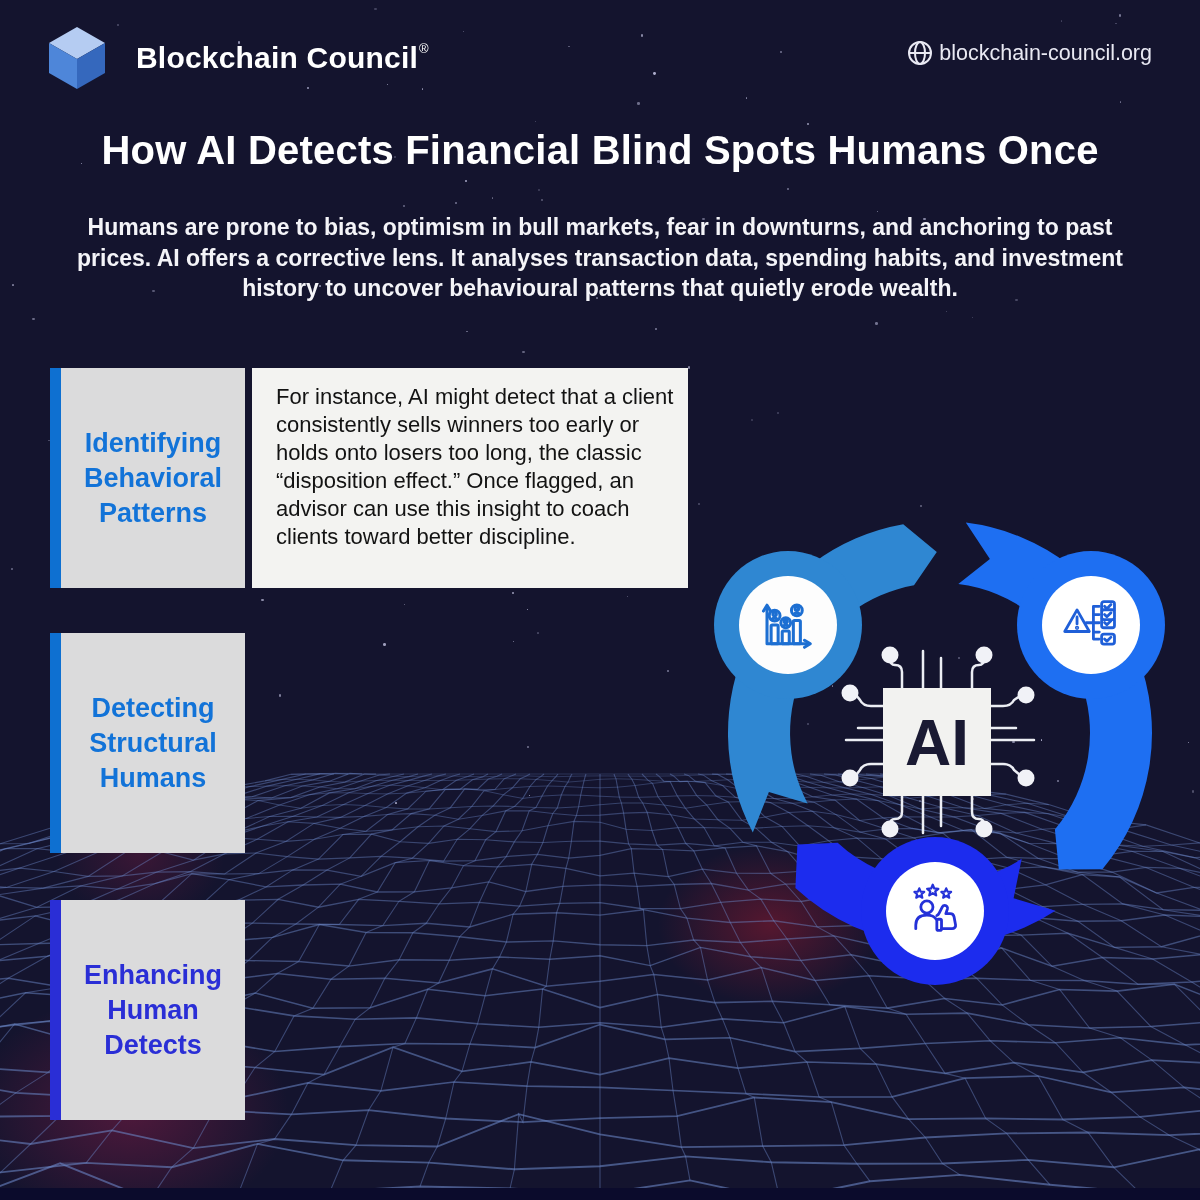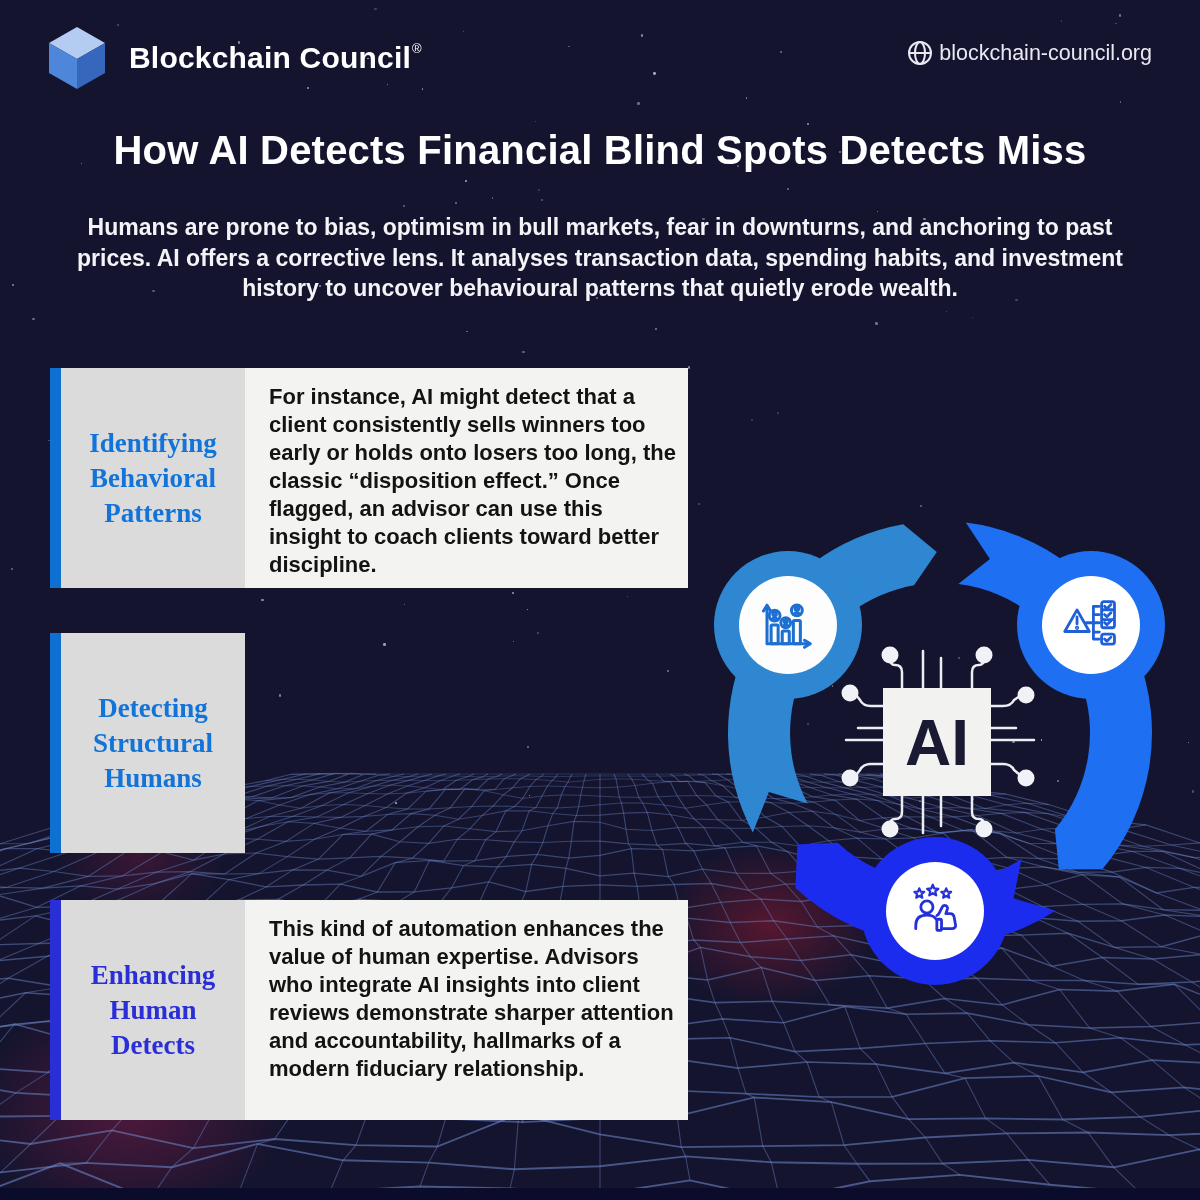--- a/index.html
+++ b/index.html
@@ -18,43 +18,43 @@
     background:radial-gradient(closest-side, rgba(140,26,48,.55), rgba(140,26,48,0) 70%); }
   #blob3 { left:20px; top:760px; width:240px; height:190px;
     background:radial-gradient(closest-side, rgba(104,26,62,.45), rgba(104,26,62,0) 70%); }
   #mesh { position:absolute; left:0; top:740px; width:1200px; height:460px; }
   #stars { position:absolute; inset:0; pointer-events:none; }
   .star { position:absolute; background:#c9c9e8; border-radius:50%; }
   #bottom-band { position:absolute; left:0; top:1188px; width:1200px; height:12px; background:#0b0b2c; }
 
   
   #header { position:absolute; left:48px; top:24px; width:1104px; height:70px; }
-  #logo { position:absolute; left:0; top:2px; display:flex; align-items:center; gap:23px; }
+  #logo { position:absolute; left:0; top:2px; display:flex; align-items:center; gap:30px; }
   #brand-text { font-size:30px; font-weight:bold; color:#fff; letter-spacing:.2px; }
   #brand-text sup { font-size:13px; font-weight:normal; position:relative; top:-4px; left:1px; }
   #site { position:absolute; right:0; top:16px; display:flex; align-items:center; gap:6px;text-align:center; }
   #site-text { font-size:21.5px; color:#e9e9f3; font-weight:500; }
 
   
   #title { position:absolute; left:0; top:128px; width:1200px; text-align:center;
     font-size:40px; font-weight:bold; letter-spacing:.2px; }
   #intro { position:absolute; left:64px; top:212px; width:1072px; text-align:center;
     font-size:23px; font-weight:bold; line-height:30.5px; color:#f4f4f8; }
 
   
   .card { position:absolute; left:50px; width:638px; height:220px; display:flex; }
   #card-0 { top:368px; } #card-1 { top:633px; } #card-2 { top:900px; }
   .card .accent { width:11px; flex:0 0 11px; background:#0e70d1; }
   .card.indigo .accent { background:#2a2ed6; }
   .card .label { width:184px; flex:0 0 184px; background:#dbdbdc;
     display:flex; align-items:center; justify-content:center; text-align:center; padding:0 8px; }
-  .card .label h3 { font-size:27px; line-height:35px; font-weight:bold; color:#1273d8;font-family:Liberation Serif, serif; }
+  .card .label h3 { font-size:27px; line-height:35px; font-weight:bold; color:#1273d8; }
   .card.indigo .label h3 { color:#2a2ed6; }
   .card .body { flex:1; background:#f3f3f1; color:#131313;
-    font-size:22px; line-height:28px; padding:15px 11px 0 24px; font-weight:bold; }
+    font-size:22px; line-height:28px; padding:15px 11px 0 24px; font-weight:normal;margin-left:7px; }
 
   
   #diagram { position:absolute; left:690px; top:488px; width:500px; height:500px; }
 </style>
 </head>
 <body>
 
 <div class="blob" id="blob1"></div>
 <div class="blob" id="blob2"></div>
 <div class="blob" id="blob3"></div>
@@ -257,42 +257,41 @@
       <g fill="none" stroke="#e9e9f3" stroke-width="2">
         <circle cx="13" cy="13" r="11"></circle>
         <ellipse cx="13" cy="13" rx="5" ry="11"></ellipse>
         <line x1="2" y1="13" x2="24" y2="13"></line>
       </g>
     </svg>
     <span id="site-text">blockchain-council.org</span>
   </div>
 </div>
 
-<h1 id="title">How AI Detects Financial Blind Spots Detects Miss</h1>
+<h1 id="title">How AI Detects Financial Blind Spots Humans Once</h1>
 <p id="intro">Humans are prone to bias, optimism in bull markets, fear in downturns, and anchoring to past prices. AI offers a corrective lens. It analyses transaction data, spending habits, and investment history to uncover behavioural patterns that quietly erode wealth.</p>
 
 <div class="card" id="card-0">
   <div class="accent"></div>
   <div class="label">
       <h3>Identifying Behavioral Patterns</h3>
     </div>
   <div class="body">For instance, AI might detect that a client consistently sells winners too early or holds onto losers too long, the classic “disposition effect.” Once flagged, an advisor can use this insight to coach clients toward better discipline.</div>
 </div>
 <div class="card" id="card-1">
   <div class="accent"></div>
   <div class="label">
       <h3>Detecting Structural Humans</h3>
     </div>
 </div>
 <div class="card indigo" id="card-2">
   <div class="accent"></div>
   <div class="label">
       <h3>Enhancing Human Detects</h3>
     </div>
-  <div class="body">This kind of automation enhances the value of human expertise. Advisors who integrate AI insights into client reviews demonstrate sharper attention and accountability, hallmarks of a modern fiduciary relationship.</div>
 </div>
 
 <svg id="diagram" viewBox="0 0 500 500">
 
   <path fill="#2f87d2" d="M62.8,344.5 A212,212 0 0 1 213.2,36.2 L246.8,64.0 L224.0,97.3 A150,150 0 0 0 117.6,315.4 L78.9,303.9 Z"></path>
   <path fill="#1e6ff2" d="M275.8,34.6 A212,212 0 0 1 412.4,381.3 L368.8,381.6 L364.9,341.4 A150,150 0 0 0 268.3,96.1 L299.9,71.0 Z"></path>
   <path fill="#1c2cee" d="M365.5,422.8 A212,212 0 0 1 105.4,400.1 L107.4,356.4 L147.7,354.7 A150,150 0 0 0 331.7,370.8 L323.6,410.3 Z"></path>
 
   <g fill="none" stroke="#eceef4" stroke-width="2.5" stroke-linecap="round">
     <path d="M212,200 V184 Q212,177 205,177 Q200,177 200,171"></path>

